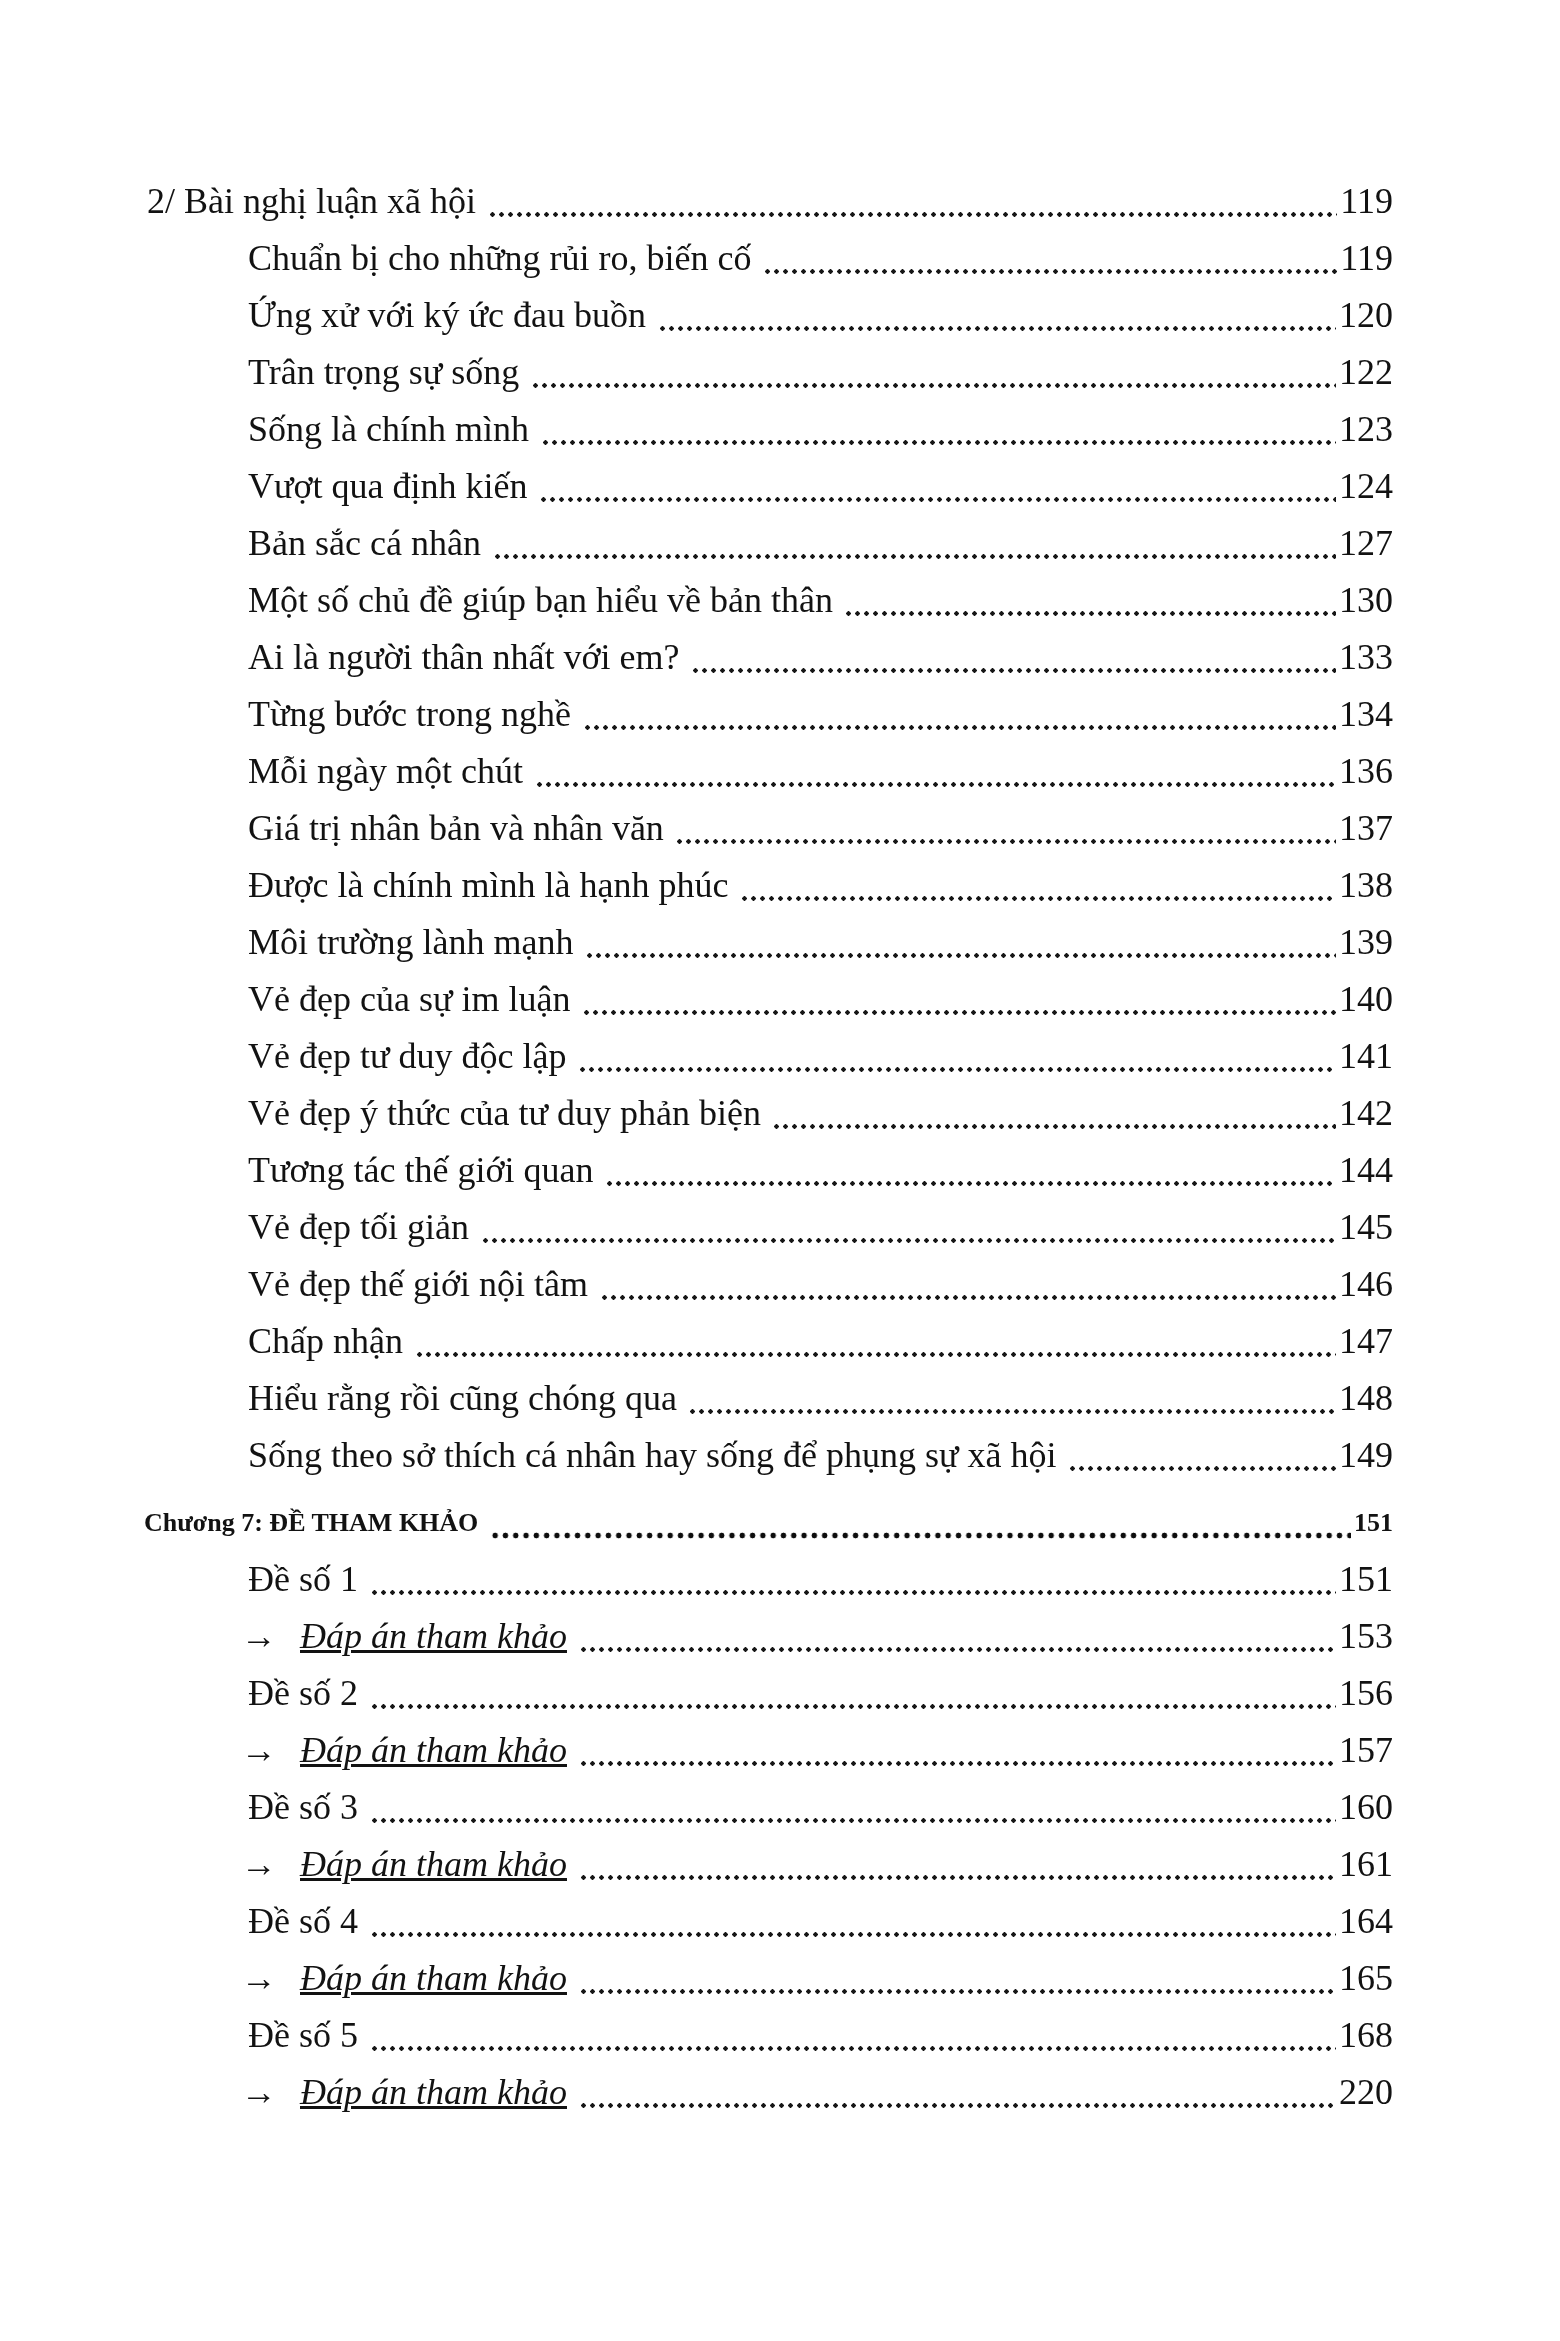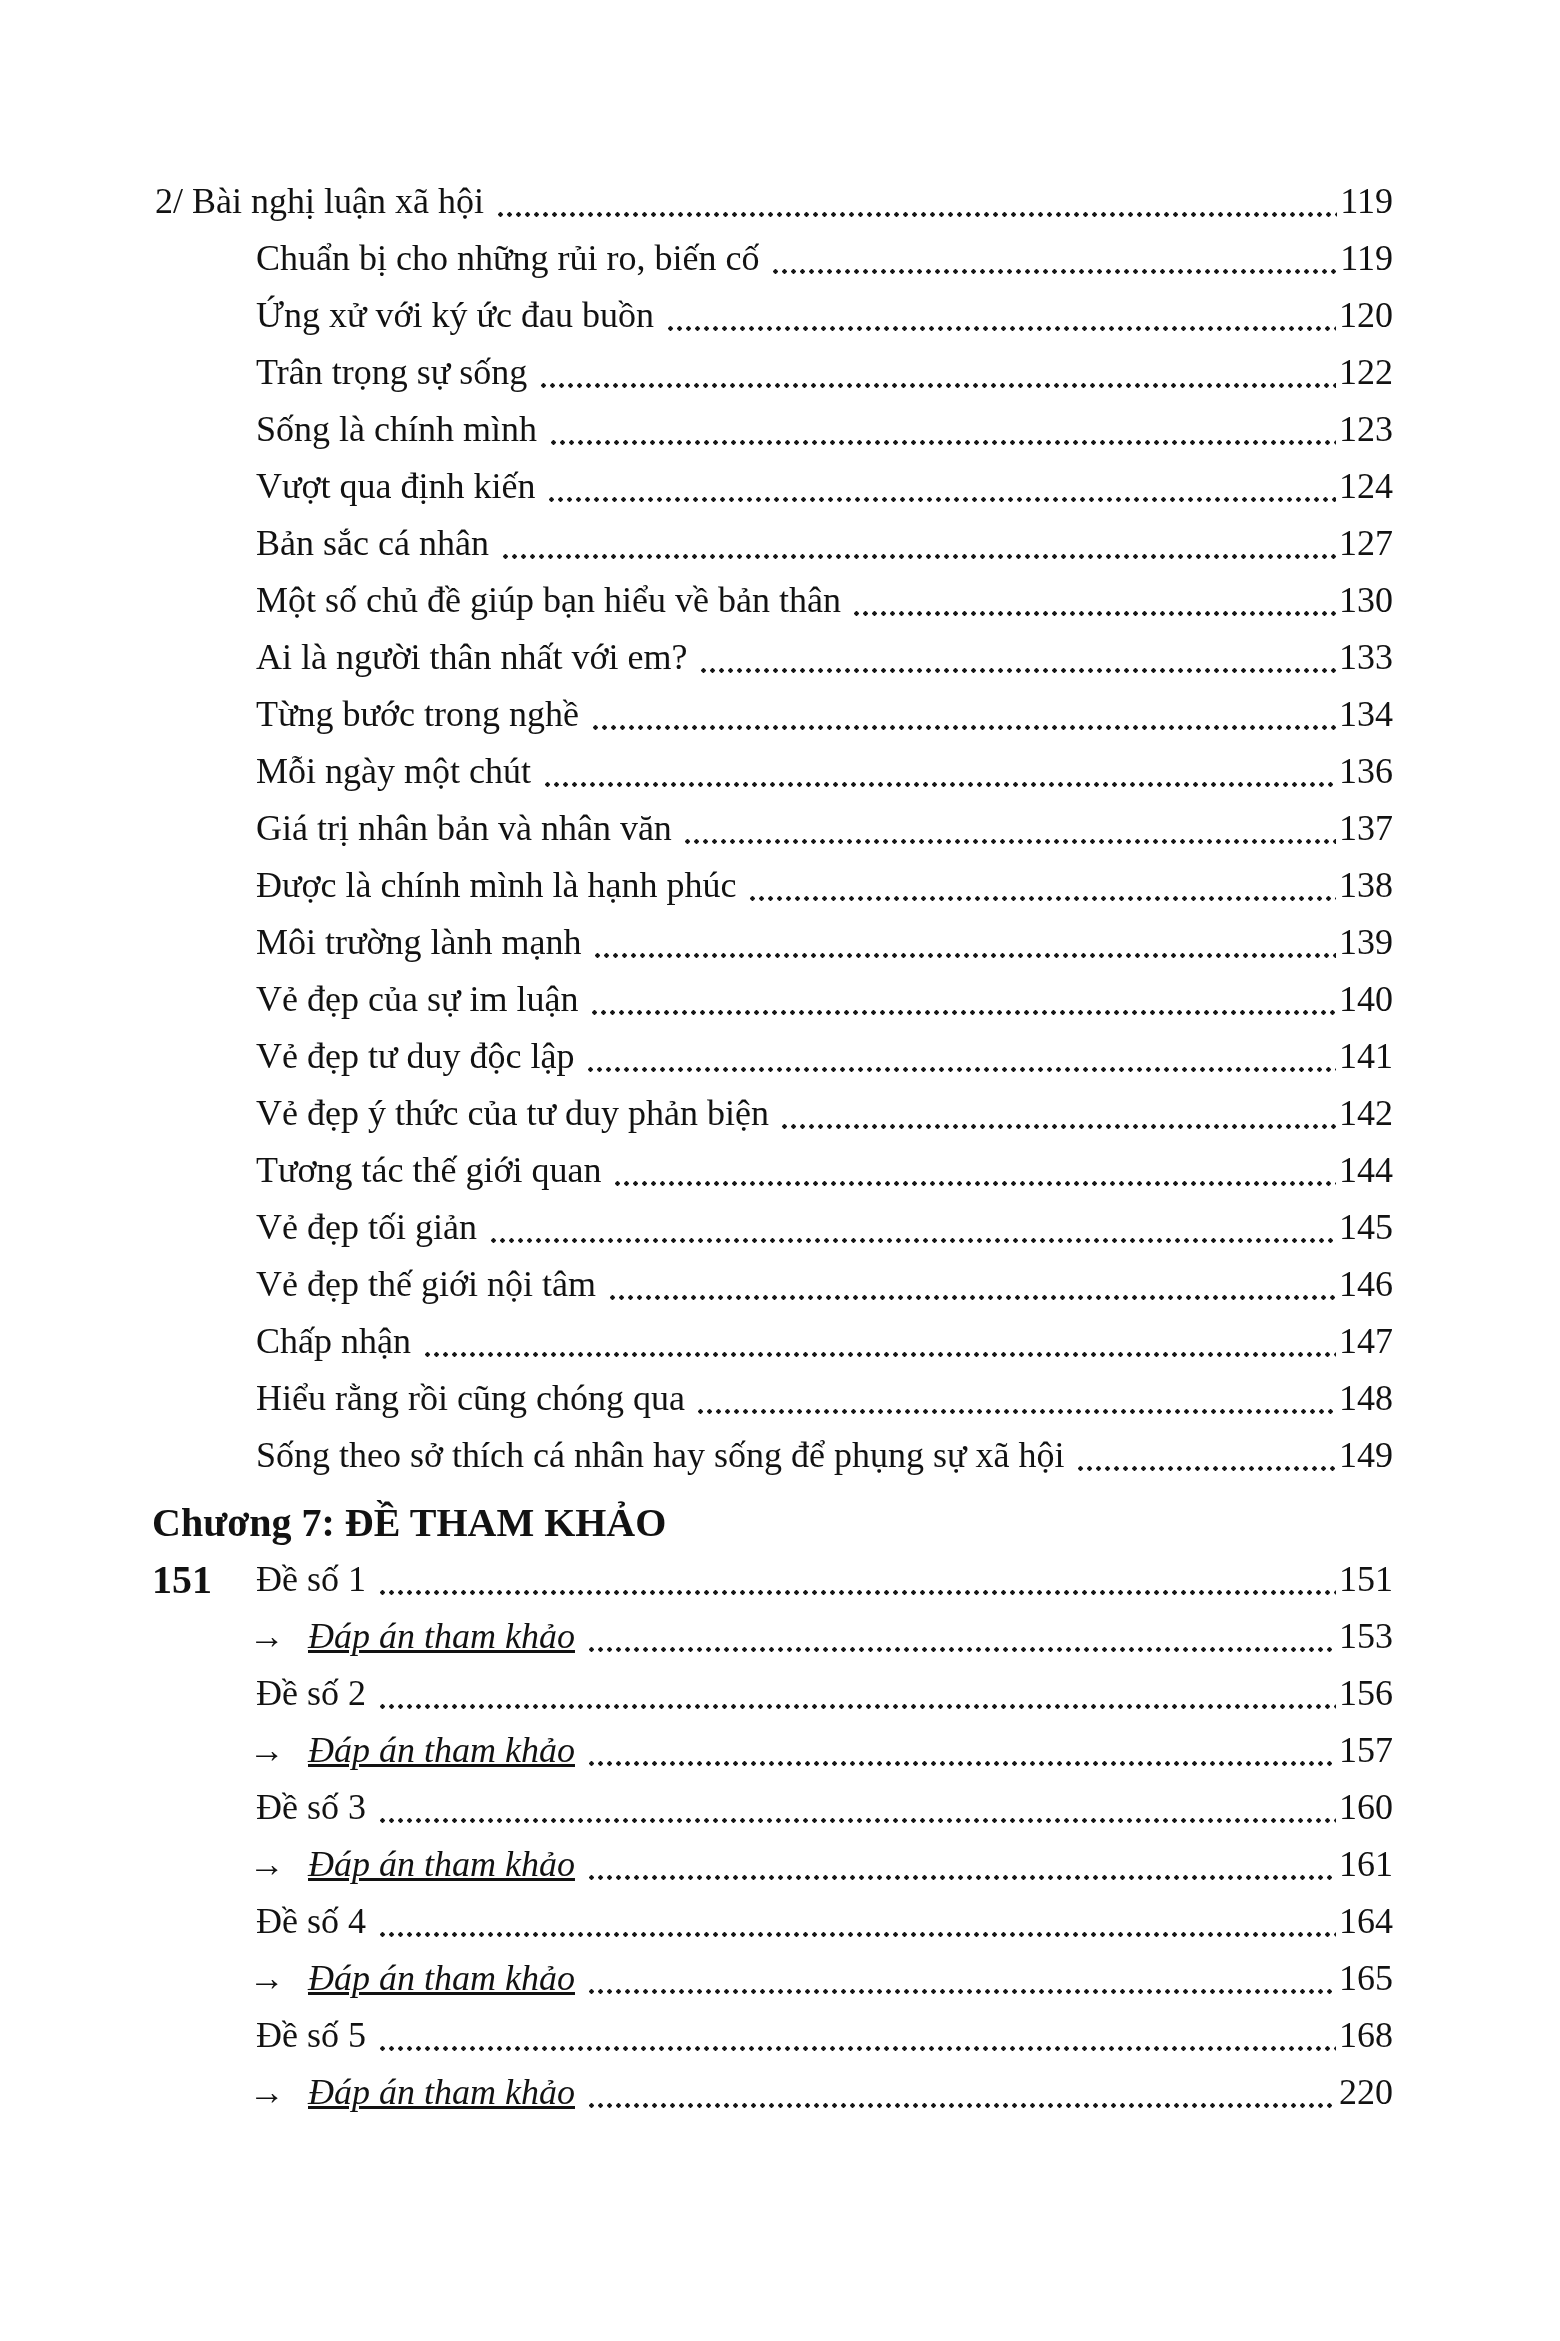--- a/index.html
+++ b/index.html
@@ -12,43 +12,42 @@
     height: 2342px;
     position: relative;
     font-family: "Liberation Serif", "DejaVu Serif", serif;
     color: #121212;
     overflow: hidden;
   }
   .toc {
     position: absolute;
     top: 0; left: 0; right: 0;
     padding-top: 173px;
-    padding-left: 8px;
+    padding-left: 0;
     padding-right: 168px;
     box-sizing: border-box;
   }
   .toc-row {
     display: flex;
     align-items: baseline;
     height: 57px;
     line-height: 57px;
     font-size: 36px;
     white-space: nowrap;
   }
   
   .toc-row.section { padding-left: 147px; }
   .toc-row.chapter { padding-left: 144px; }
   .toc-row.entry   { padding-left: 248px; }
   .toc-row.answer  { padding-left: 241px; }
 
   .toc-row.chapter {
     font-weight: bold;
-    font-size: 40px;
+    font-size: 26px;
     margin-top: 10px;
-    flex-direction: column;
   }
   .toc-row.answer .label { font-style: italic; text-decoration: underline; }
   .arrow {
     font-style: normal;
     margin-right: 23px;
     letter-spacing: 0;
   }
   .label { flex: 0 0 auto; }
   
   .leader {

